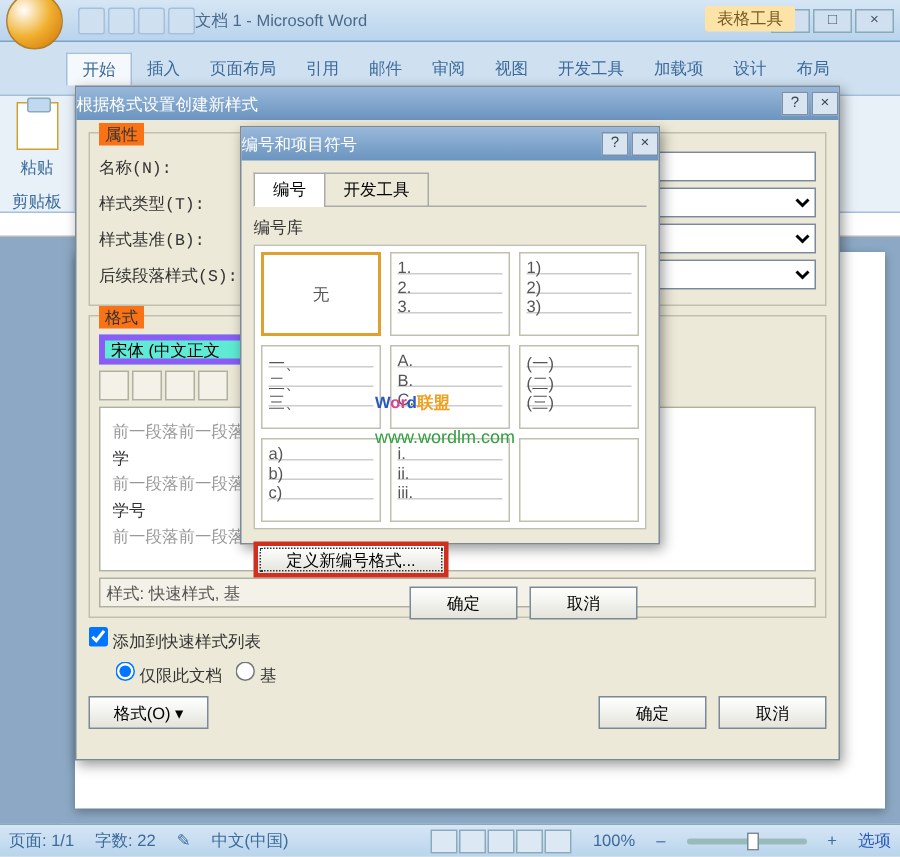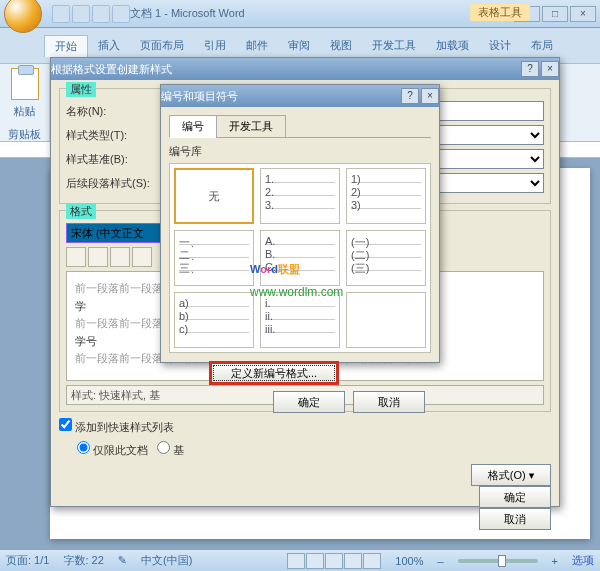--- a/index.html
+++ b/index.html
@@ -32,47 +32,47 @@
 
 
 .dlg{position:absolute;background:#ece9d8;border:1px solid #7b8a99;box-shadow:2px 3px 8px rgba(0,0,0,.4);}
 .dlg-title{height:22px;background:linear-gradient(#98b8da,#6b94bf);color:#fff;display:flex;align-items:center;padding:0 0;}
 .dlg-title .t-spacer{flex:1;}
 .dlg-title .tbtn{width:18px;height:16px;background:#d8e4f0;color:#345;border:1px solid #7b91aa;text-align:center;line-height:14px;margin-left:2px;font-size:10px;}
 .dlg-body{padding:8px;}
 
 .dlg-style{left:50px;top:57px;width:510px;height:450px;}
 .fieldset{border:1px solid #c0c0b0;padding:6px;margin-bottom:6px;}
-.fieldset-label{background:#5eead4;padding:0 4px;margin-top:-13px;width:fit-content;color:#333;font-family:Liberation Serif, serif;}
+.fieldset-label{background:#f97316;padding:0 4px;margin-top:-13px;width:fit-content;color:#333;font-family:Liberation Serif, serif;}
 .row{display:flex;align-items:center;margin:4px 0;}
-.row label{width:100px;color:#333;}
+.row label{width:100px;color:#333;font-family:Liberation Mono, monospace;}
 .txt{flex:1;height:20px;border:1px solid #7b8a99;background:#fff;padding:0 4px;}
 .sel{flex:1;height:20px;border:1px solid #7b8a99;background:#fff;}
 .fmt-toolbar{display:flex;gap:2px;margin:4px 0;}
-.fmt-sel{width:120px;height:20px;border:1px solid #8b5cf6;background:#0369a1;}
+.fmt-sel{width:120px;height:20px;border:4px solid #8b5cf6;background:#5eead4;}
 .fmt-btn{width:20px;height:20px;border:1px solid #b0b0a0;background:#f4f2e8;}
 .preview{height:110px;border:1px solid #b0b0a0;background:#fff;padding:8px;font-size:9px;color:#999;line-height:1.6;overflow:hidden;}
 .desc{height:20px;border:1px solid #b0b0a0;background:#f4f2e8;margin-top:4px;padding:2px 4px;color:#555;}
 .chk-row{margin:6px 0;color:#333;}
 .radio-row{margin-left:18px;color:#333;}
 .dlg-buttons{display:flex;justify-content:flex-end;gap:8px;padding:6px;}
 .btn{min-width:72px;height:22px;border:1px solid #7b8a99;background:linear-gradient(#fff,#e4e4dc);}
 .fmt-menu-btn{width:80px;height:22px;border:1px solid #7b8a99;background:linear-gradient(#fff,#e4e4dc);}
 
 
 .dlg-num{left:160px;top:84px;width:280px;height:279px;}
 .tabstrip{display:flex;border-bottom:1px solid #aaa;}
 .tabp{padding:3px 12px;border:1px solid #aaa;background:#ece9d8;margin-right:-1px;margin-bottom:-1px;}
 .tabp.active{background:#fff;border-bottom:1px solid #fff;}
 .lib-label{margin:6px 0 4px;color:#333;}
 .grid{display:grid;grid-template-columns:repeat(3,1fr);gap:6px;padding:4px;border:1px solid #c0c0b0;background:#fff;}
 .cell{height:56px;border:1px solid #c0c0b0;background:#fff;padding:4px;font-size:9px;color:#555;}
 .cell.sel{border:2px solid #e0a030;}
 .cell div{border-bottom:1px solid #ccc;margin-bottom:3px;height:10px;}
-.define-btn{margin-top:8px;height:24px;width:130px;border:3px solid #d03020;background:linear-gradient(#fff,#e4e4dc);outline:1px dotted #333;outline-offset:-5px;margin-left:40px;}
+.define-btn{margin-top:8px;height:24px;width:130px;border:3px solid #d03020;background:linear-gradient(#fff,#e4e4dc);outline:1px dotted #333;outline-offset:-5px;}
 
 .watermark{position:absolute;left:250px;top:255px;font-size:20px;font-weight:bold;pointer-events:none;z-index:50;}
 .watermark .w1{color:#2858c0;}
 .watermark .w2{color:#e04090;}
 .watermark .w3{color:#f0a020;}
 .watermark .url{font-size:12px;color:#30a040;font-weight:normal;}
 
 .viewbtns{display:flex;gap:1px;}
 .viewbtn{width:18px;height:16px;border:1px solid #8ab;background:#dce8f4;}
 </style>
@@ -199,21 +199,21 @@
         <div>前一段落前一段落前一段落前一段落前一段落前一段落前一段落前一段落</div>
         <div style="color:#333;">学</div>
         <div>前一段落前一段落前一段落前一段落前一段落前一段落前一段落前一段落</div>
         <div style="color:#333;">学号</div>
         <div>前一段落前一段落前一段落前一段落前一段落前一段落前一段落前一段落</div>
       </div>
       <div class="desc">样式: 快速样式, 基</div>
     </div>
     <div class="chk-row"><input type="checkbox" checked="" style=""> <span>添加到快速样式列表</span></div>
     <div class="radio-row"><input type="radio" checked="" style=""> <span>仅限此文档</span> &nbsp; <input type="radio" style=""> <span>基</span></div>
-    <div style="display:flex;align-items:flex-end;margin-top:6px;flex-direction:column;">
+    <div style="display:flex;align-items:flex-start;margin-top:6px;">
       <button class="fmt-menu-btn">格式(O) ▾</button>
       <span style="flex:1;"></span>
       <button class="btn">确定</button>
       <button class="btn" style="margin-left:8px;">取消</button>
     </div>
   </div>
 </div>
 
 <div class="dlg dlg-num">
   <div class="dlg-title">

